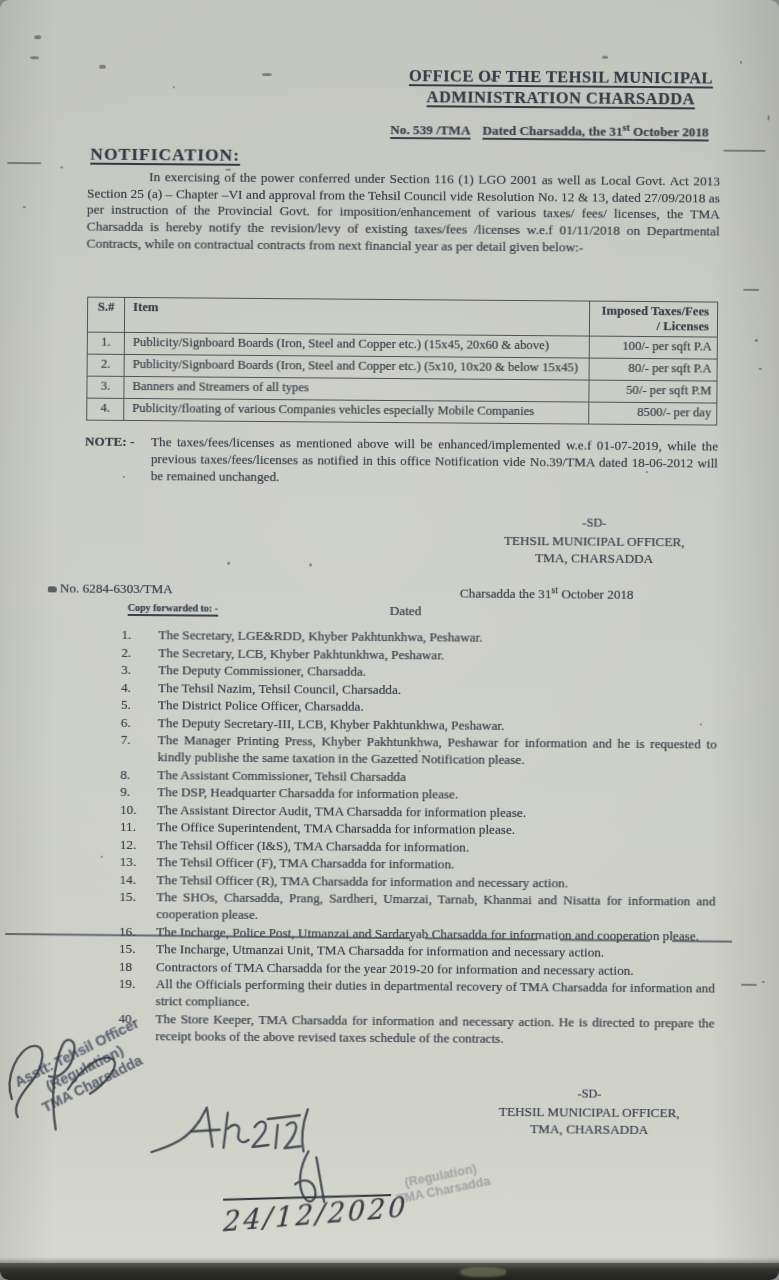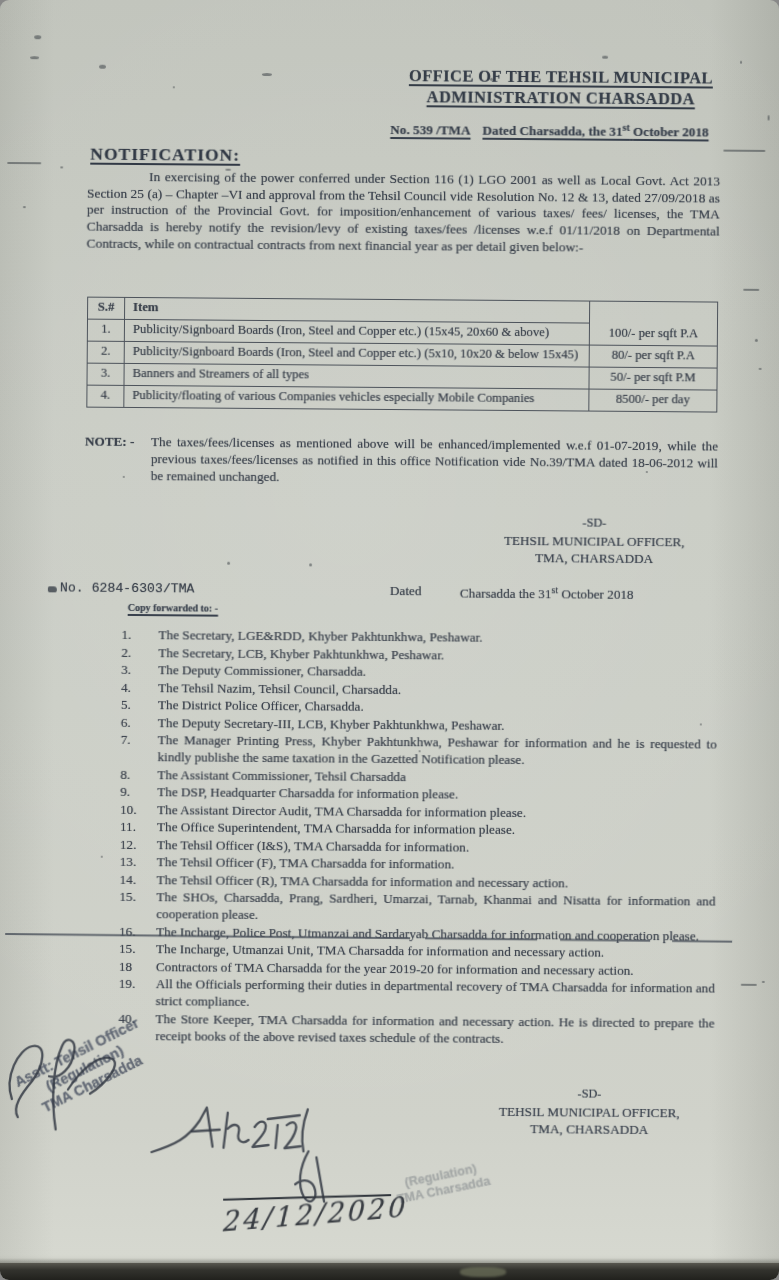--- a/index.html
+++ b/index.html
@@ -23,37 +23,37 @@
   sup { font-size:10px; }
 
   .notif-head { left:87px; top:146px; font-weight:bold; font-size:17.5px; letter-spacing:1px; color:#313945; text-decoration-thickness:2px; }
   .body-par { left:84px; top:171px; width:633px; font-size:13.4px; line-height:16.7px; text-align:justify; text-indent:62px; }
 
   .tma-table { left:85px; top:299px; width:629px; border:1.4px solid #4d535b; font-size:12.7px; }
   .t-row { display:grid; grid-template-columns:37px 1fr 127px; }
   .t-cell { border-bottom:1.2px solid #4d535b; padding:2px 5px 3px 5px; min-height:16px; }
   .c-sn { border-right:1.2px solid #4d535b; text-align:center; }
   .c-item { border-right:1.2px solid #4d535b; padding-left:8px; }
-  .c-fee { text-align:center; }
+  .c-fee { text-align:right; }
   .t-head .t-cell { font-weight:bold; }
   .t-head .c-fee { text-align:right; padding-right:8px; line-height:14.5px; }
   .t-row:last-of-type .t-cell { border-bottom:none; }
 
   .note-row { left:84px; top:436px; width:633px; display:grid; grid-template-columns:66px 1fr; font-size:13.2px; line-height:16.9px; }
   .note-label { font-weight:bold; }
   .note-text { text-align:justify; }
 
   .sd-block { text-align:center; font-size:13.2px; line-height:17.5px; color:#39414d; }
   .sd-word { font-size:12.3px; }
   .sd1 { left:468px; top:513px; width:252px; }
   .sd2 { left:466px; top:1084px; width:255px; }
 
   .ref2-row { left:60px; top:583px; width:655px; height:18px; font-size:13.2px; }
-  .ref2-no { position:absolute; left:0;font-family:Liberation Mono, monospace; }
-  .ref2-dated { position:absolute; left:330px; }
+  .ref2-no { position:absolute; left:0; }
+  .ref2-dated { position:absolute; left:330px;margin-top:20px; }
   .ref2-place { position:absolute; left:400px; }
   .ink-blob { position:absolute; left:-12px; top:6px; width:9px; height:6px; background:rgba(50,56,66,.75); border-radius:2px 4px 3px 2px; }
 
   .copy-head { left:128px; top:604px; font-size:10px; font-weight:bold; color:#39414d; }
   .copy-list { left:122px; top:628px; width:596px; font-size:13.2px; line-height:17px; }
   .copy-item { display:grid; grid-template-columns:37px 1fr; margin-bottom:.5px; }
   .copy-text { text-align:justify; }
 
   .strike-line { left:8px; top:937px; width:750px; height:2px; transform:rotate(.15deg); opacity:.8;
     background:linear-gradient(90deg,#49505a 0 54%,transparent 54% 56%,#49505a 56% 71%,transparent 71% 74%,#49505a 74% 86%,transparent 86% 89%,#49505a 89% 97%,transparent 97%); }
@@ -98,20 +98,21 @@
     <div class="abs notif-head">
       <span class="u">NOTIFICATION:</span>
     </div>
 
     <div class="abs body-par">In exercising of the power conferred under Section 116 (1) LGO 2001 as well as Local Govt. Act 2013 Section 25 (a) – Chapter –VI and approval from the Tehsil Council vide Resolution No. 12 &amp; 13, dated 27/09/2018 as per instruction of the Provincial Govt. for imposition/enhancement of various taxes/ fees/ licenses, the TMA Charsadda is hereby notify the revision/levy of existing taxes/fees /licenses w.e.f 01/11/2018 on Departmental Contracts, while on contractual contracts from next financial year as per detail given below:-</div>
 
     <div class="abs tma-table">
       <div class="t-row t-head">
         <div class="t-cell c-sn">S.#</div>
         <div class="t-cell c-item">Item</div>
+        <div class="t-cell c-fee">Imposed Taxes/Fees / Licenses</div>
       </div>
       <div class="t-row">
           <div class="t-cell c-sn">1.</div>
           <div class="t-cell c-item">Publicity/Signboard Boards (Iron, Steel and Copper etc.) (15x45, 20x60 &amp; above)</div>
           <div class="t-cell c-fee">100/- per sqft P.A</div>
         </div>
         <div class="t-row">
           <div class="t-cell c-sn">2.</div>
           <div class="t-cell c-item">Publicity/Signboard Boards (Iron, Steel and Copper etc.) (5x10, 10x20 &amp; below 15x45)</div>
           <div class="t-cell c-fee">80/- per sqft P.A</div>

